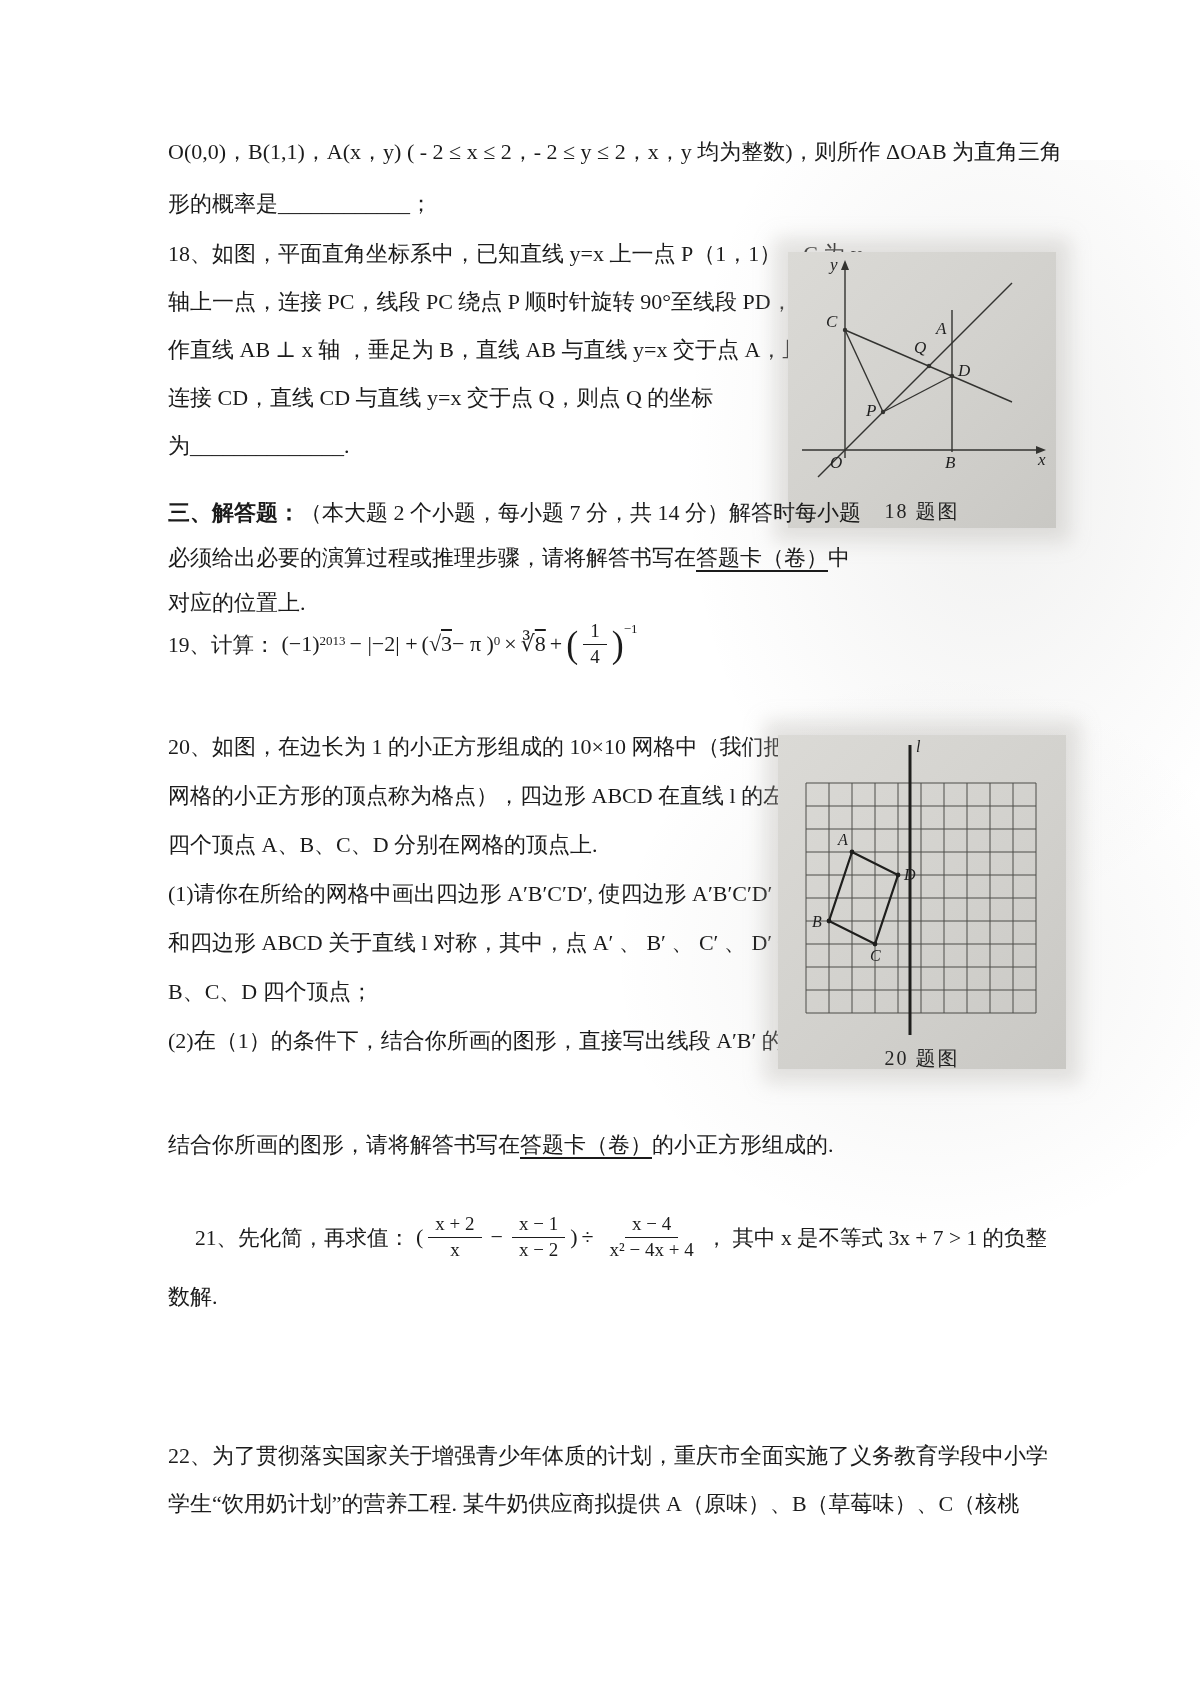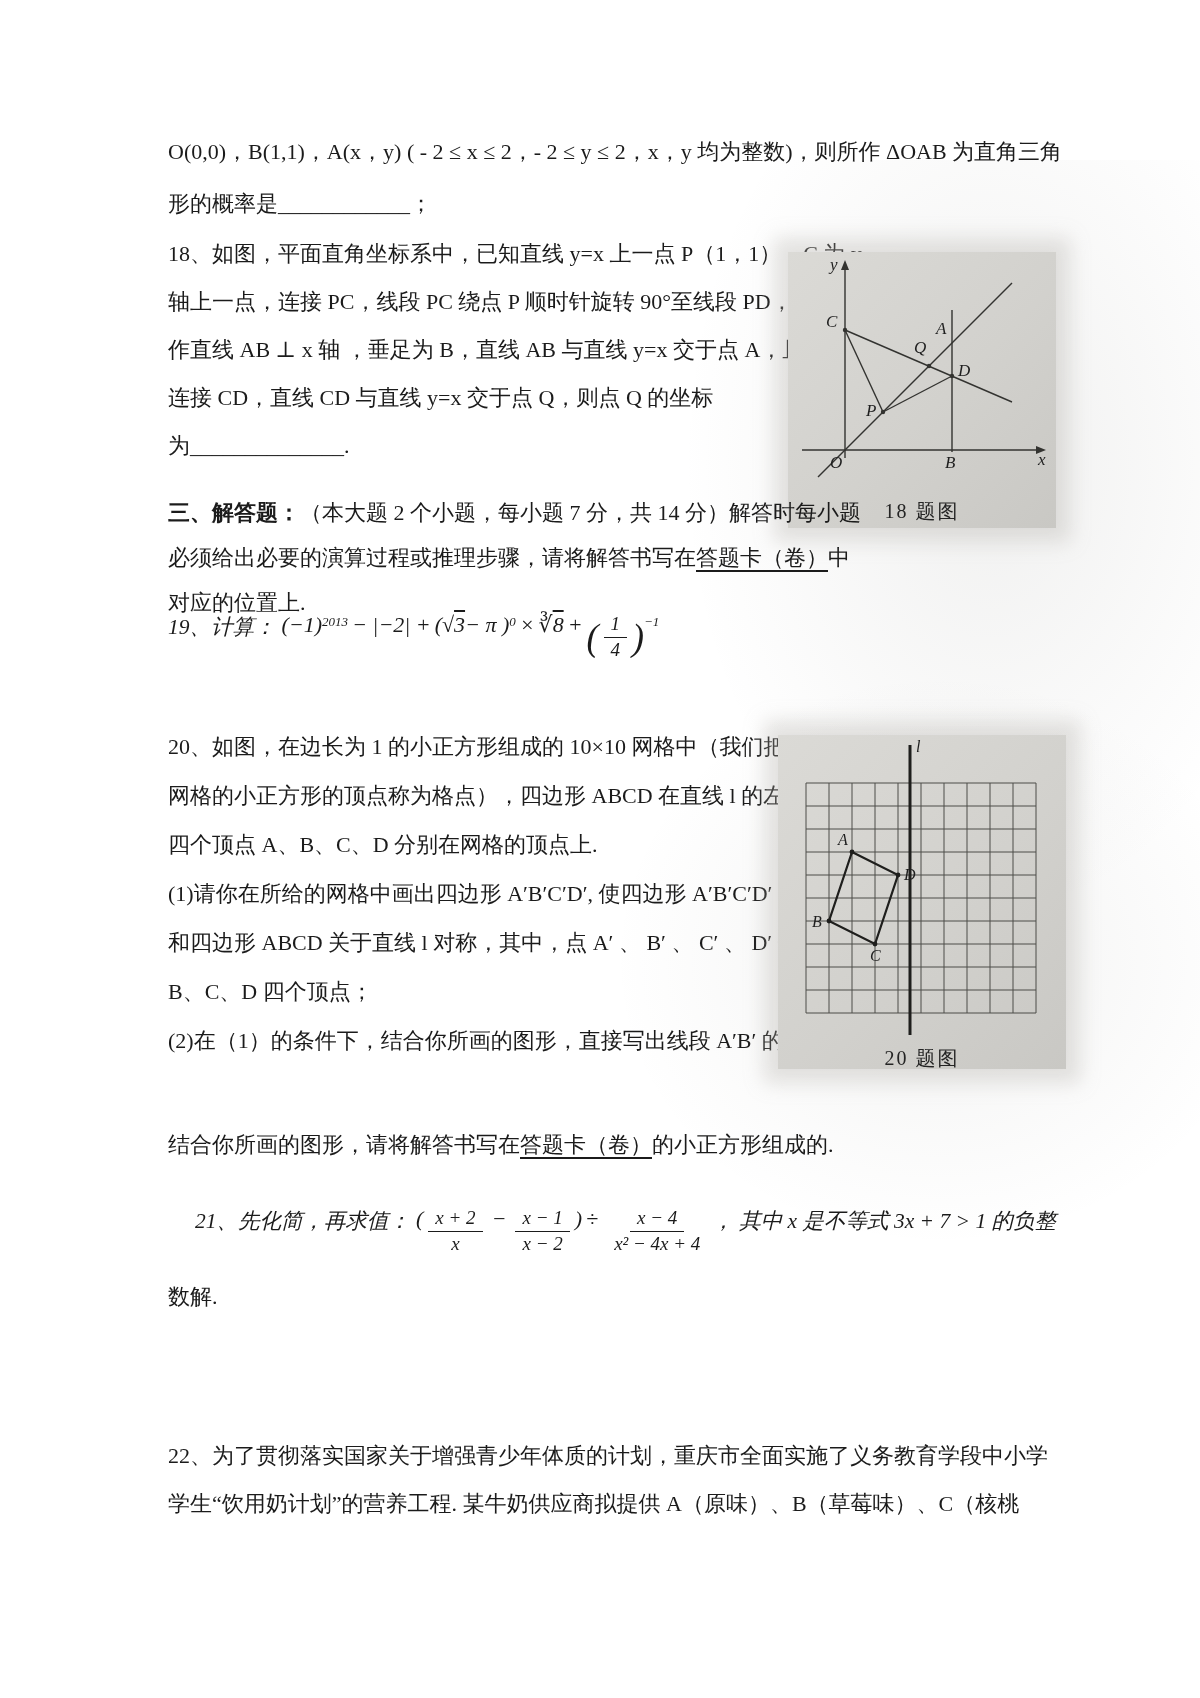--- a/index.html
+++ b/index.html
@@ -27,21 +27,21 @@
   .bold { font-weight:bold; }
   .u { text-decoration:underline; text-underline-offset:5px; }
   .figbox {
     position:absolute;
     background:linear-gradient(135deg,#dbdad6 0%,#d2d1cd 55%,#c9c8c4 100%);
     box-shadow:0 0 18px 14px rgba(180,179,172,0.35);
   }
   .figcap { text-align:center; font-size:20px; color:#242424; letter-spacing:2px; }
   svg text { font-family:"Liberation Serif","DejaVu Serif",serif; fill:#1f1f1f; }
   
-  .formula { display:flex; align-items:flex-start; font-size:22px; white-space:nowrap;font-style:italic; }
+  .formula { display:flex; align-items:center; font-size:22px; white-space:nowrap; }
   .formula .lbl { font-size:21.5px; margin-right:6px; }
   .formula sup { font-size:13px; align-self:flex-start; margin-top:2px; }
   .grp { display:inline-flex; align-items:center; }
   .frac { display:inline-flex; flex-direction:column; align-items:center; font-size:19px; margin:0 5px; line-height:1.3; }
   .frac .num { padding:0 7px; border-bottom:1.6px solid #1b1b1b; }
   .frac .den { padding:0 7px; }
   .bigp { font-size:36px; font-weight:300; line-height:1; transform:scaleY(1.05); }
   .oline { text-decoration:overline; }
   .mop { margin:0 4px; }
 </style>

